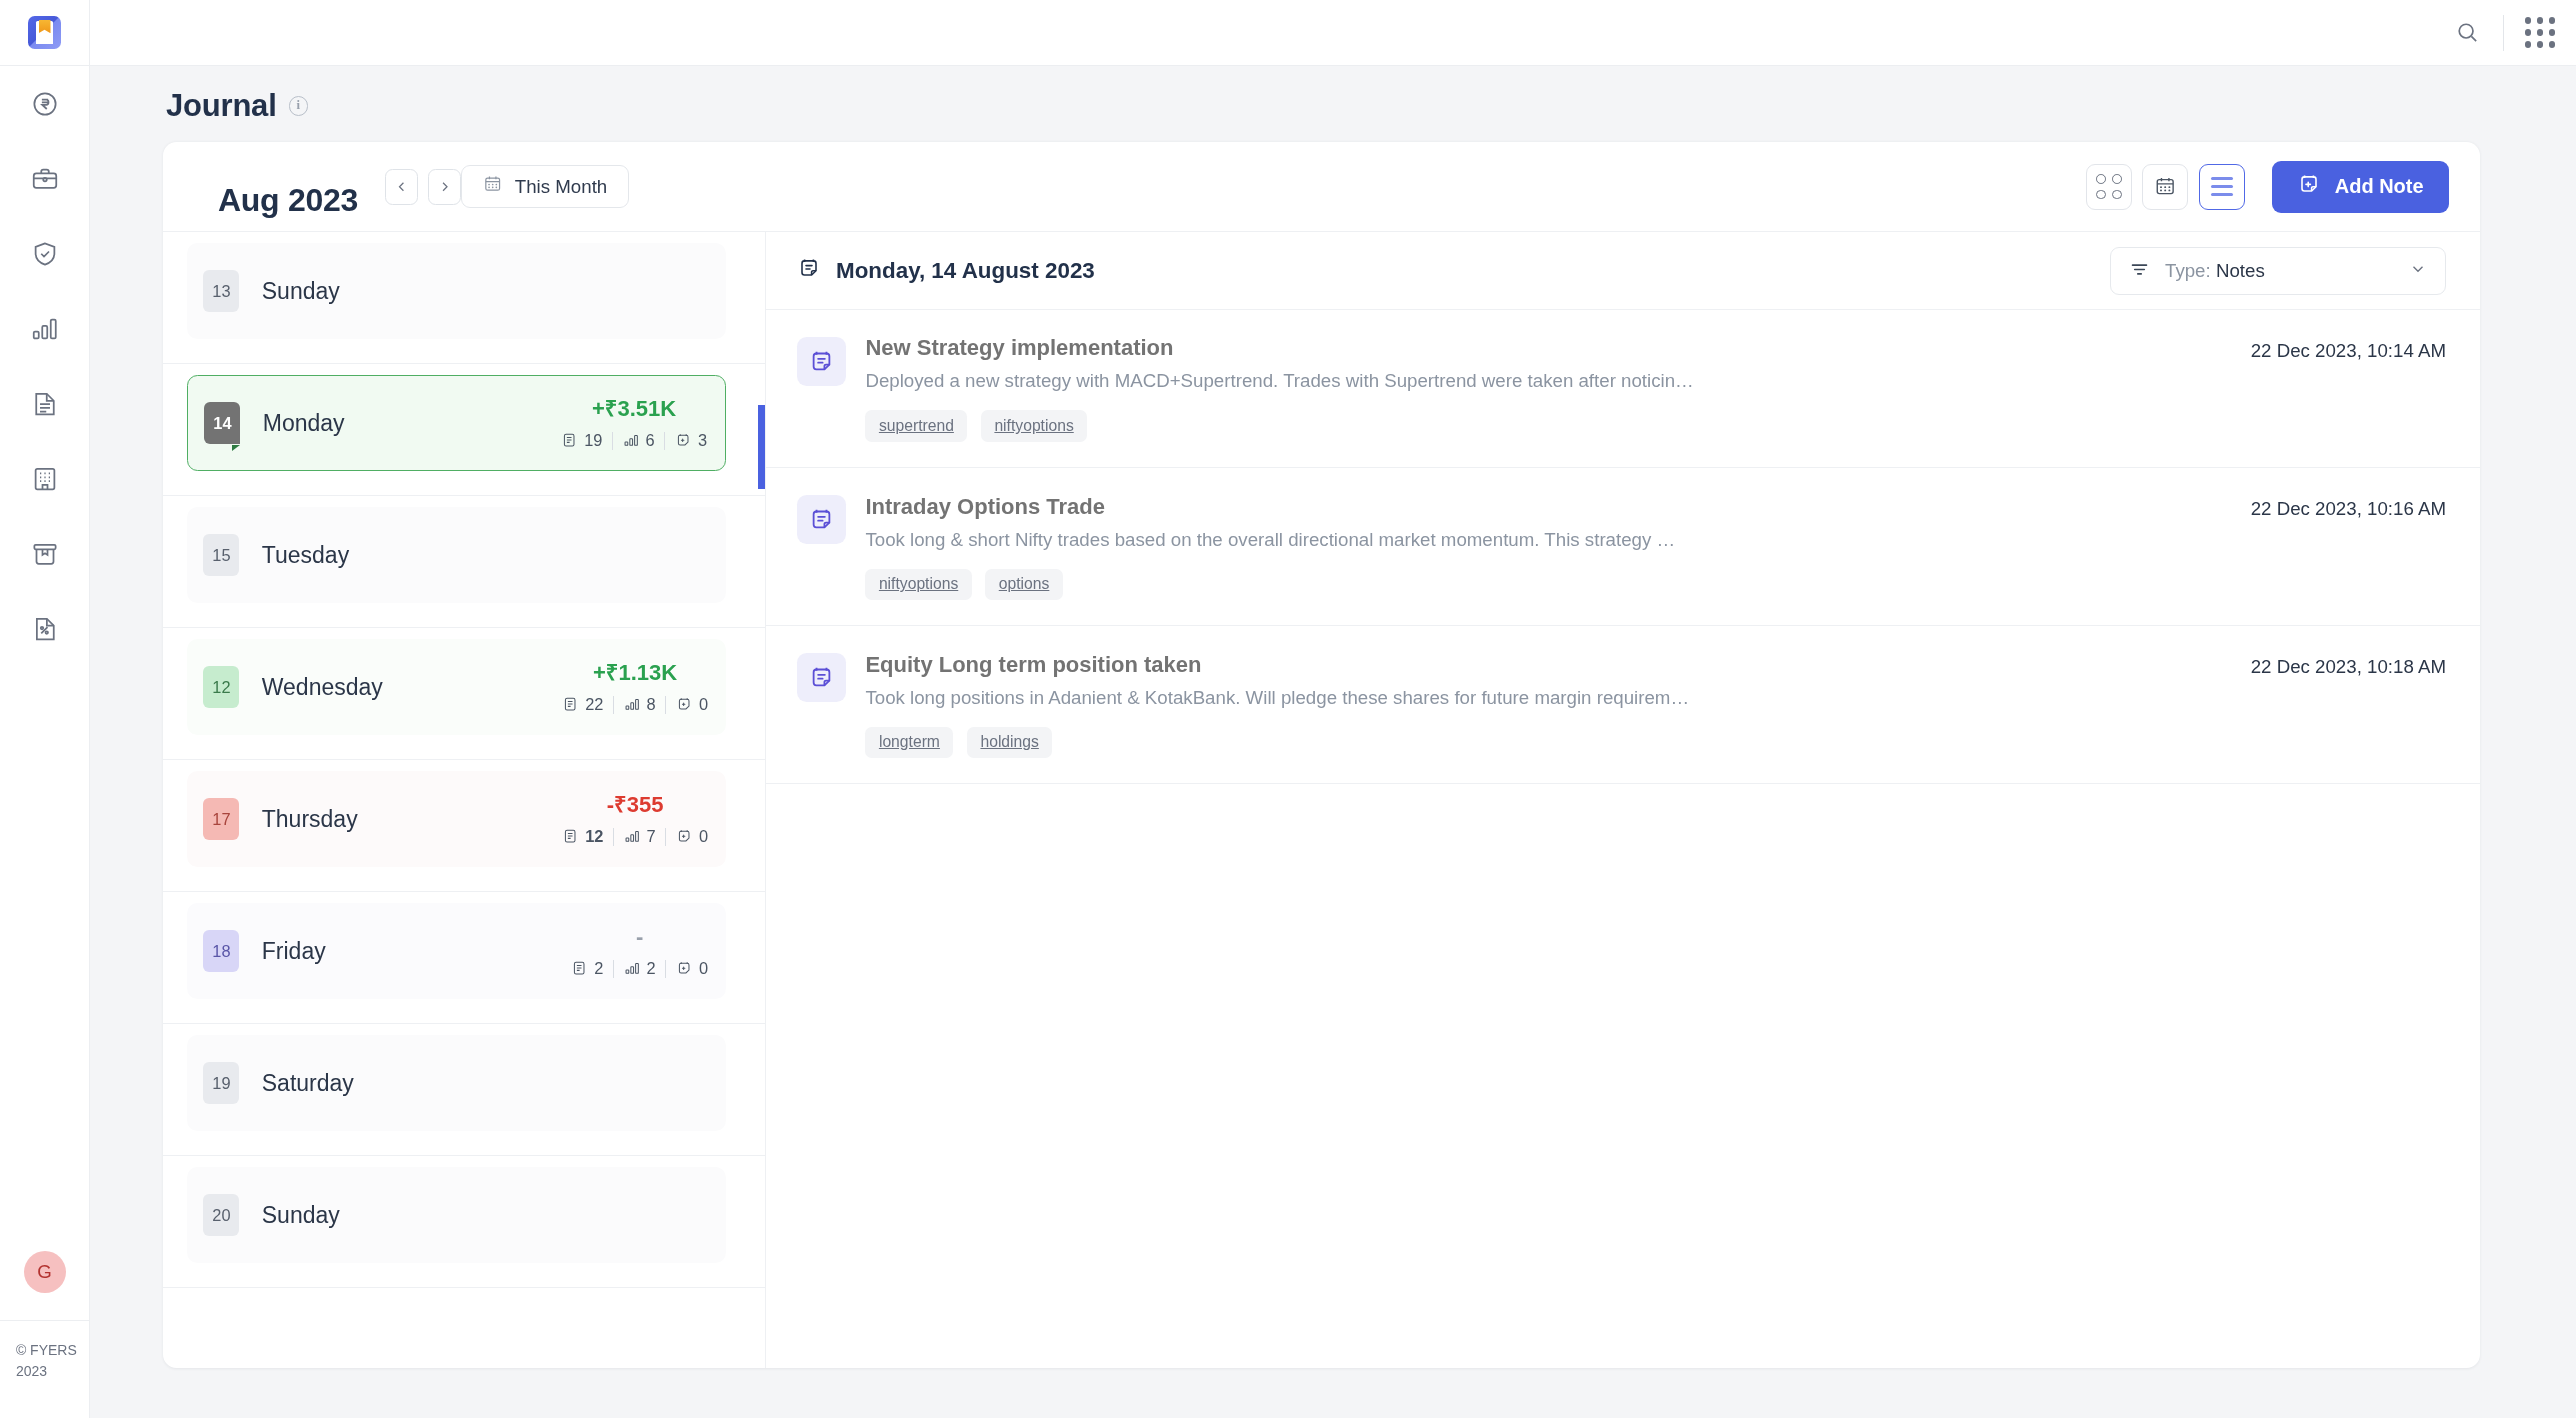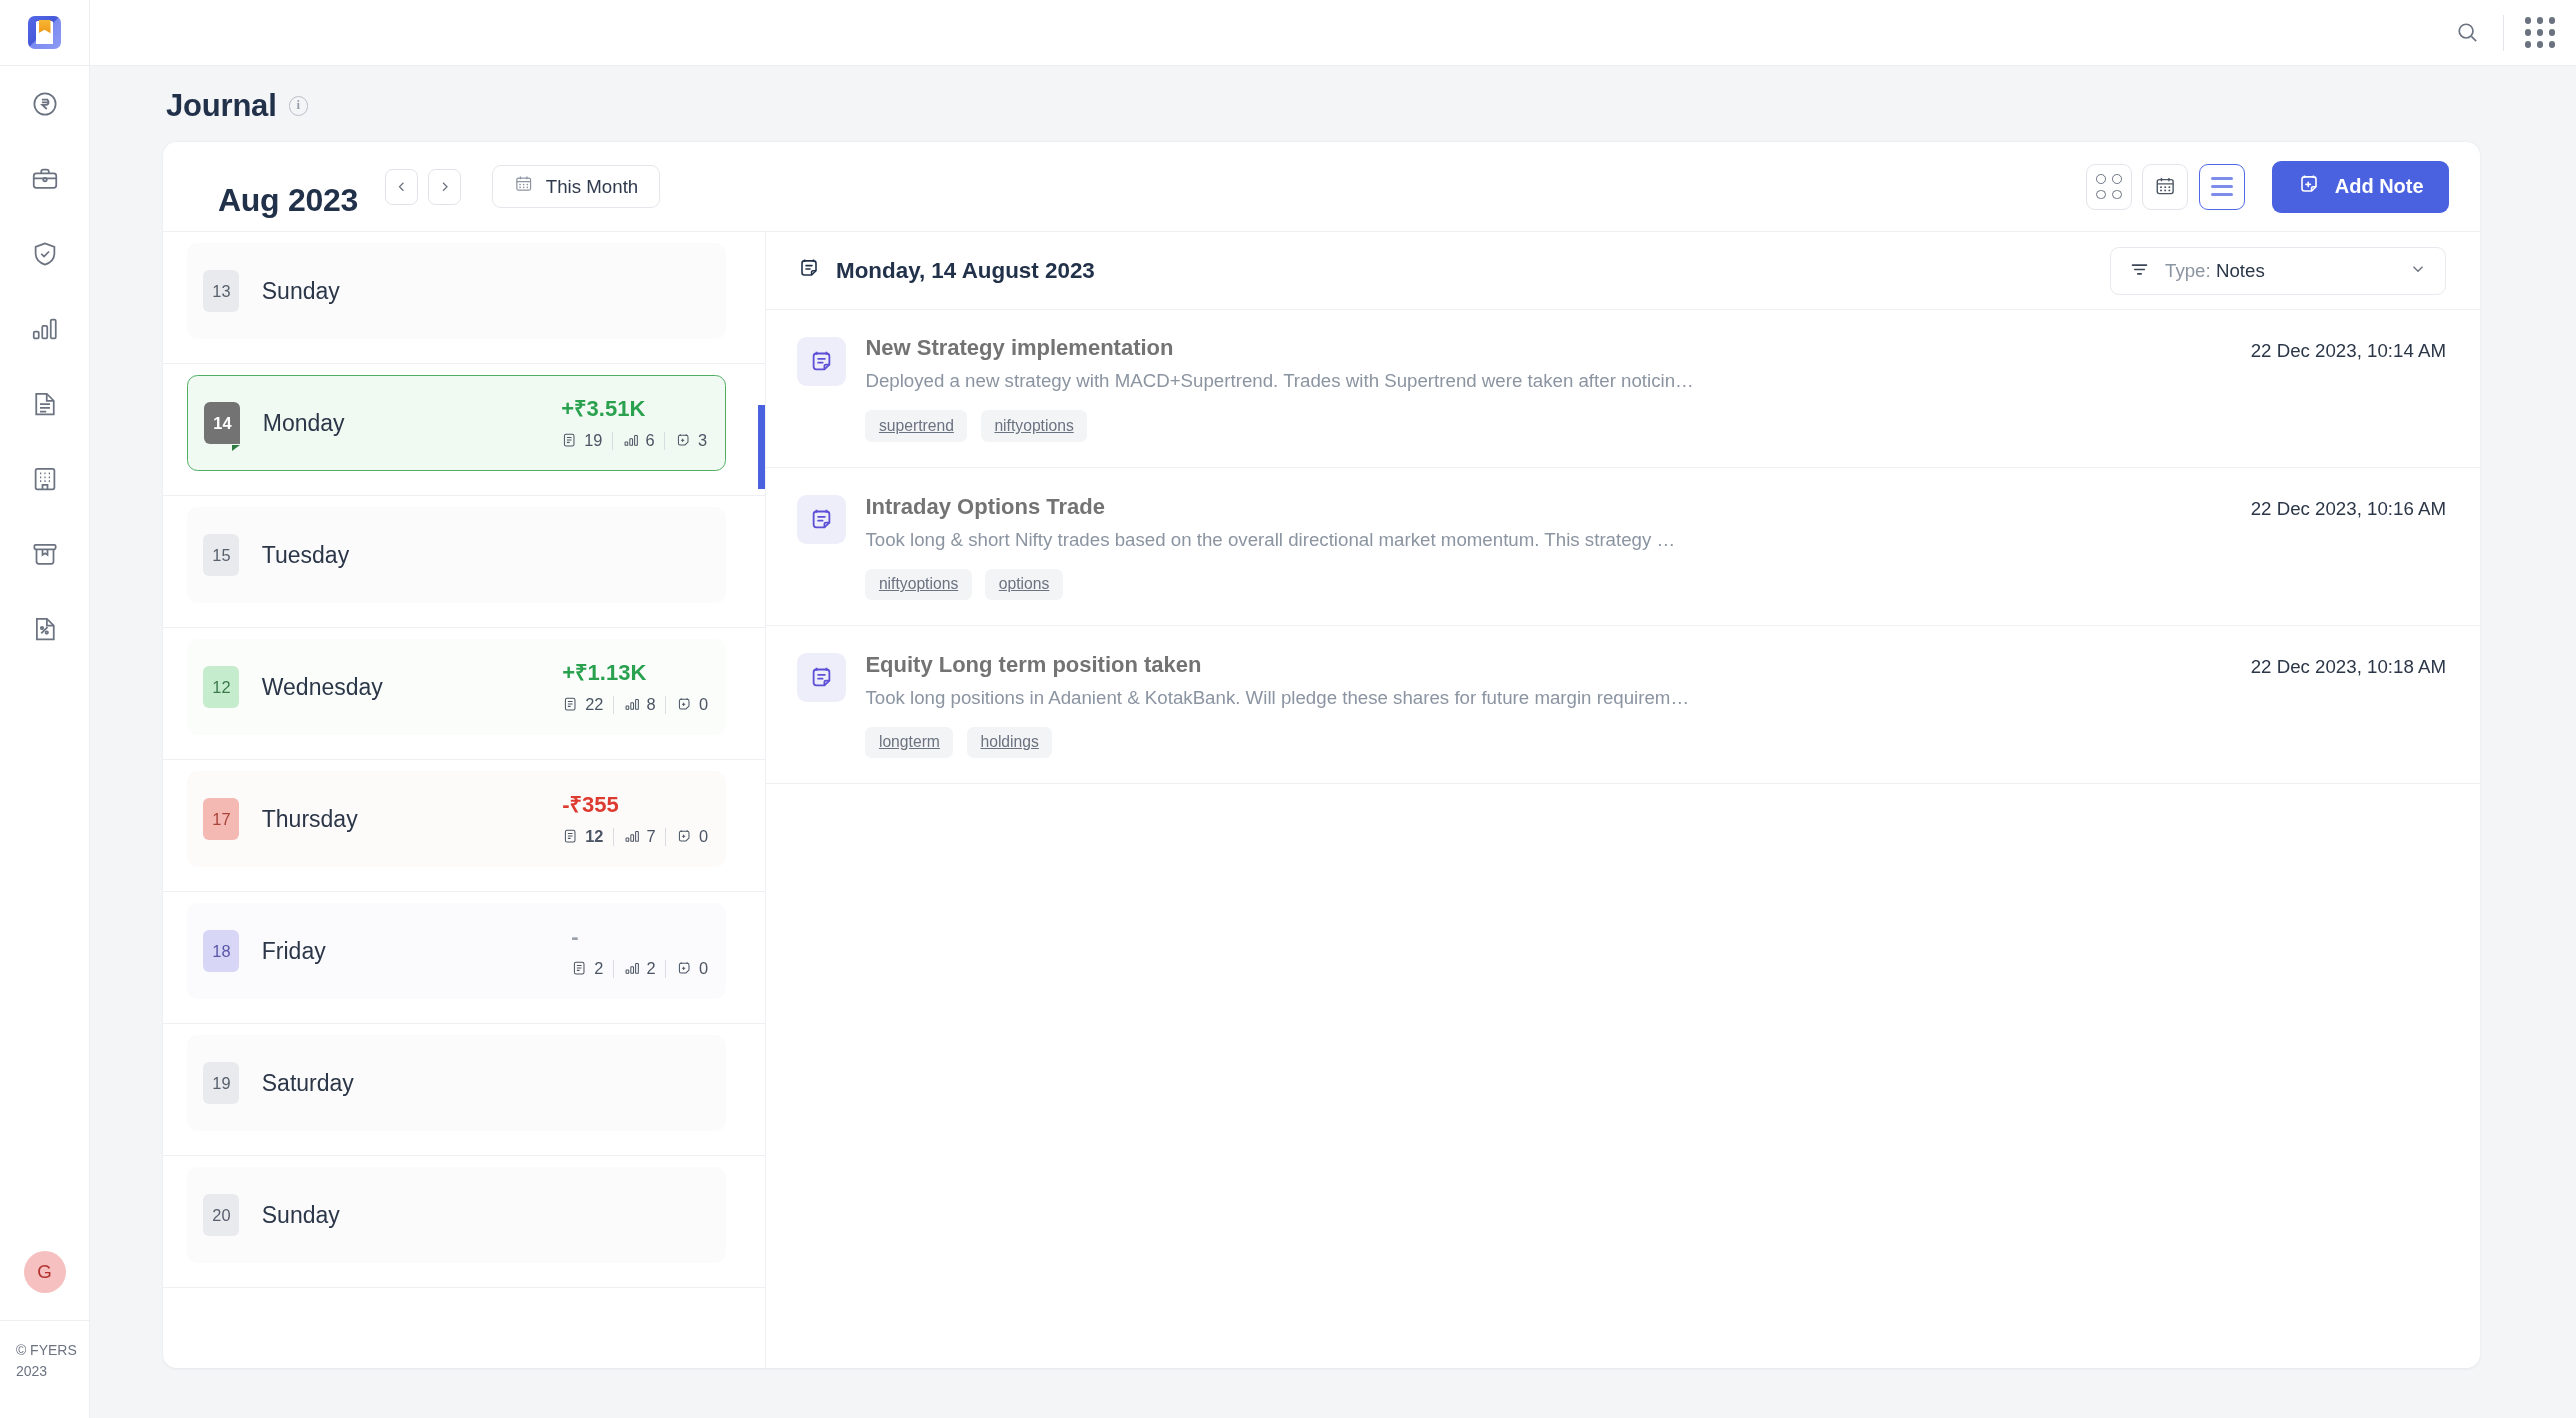--- a/index.html
+++ b/index.html
@@ -88,21 +88,21 @@
     border-bottom:0.7px solid #eef0f3;
   }
   .month-label { font-size:32px; font-weight:700; color:#22314a; letter-spacing:-0.3px;margin-top:28px; }
   .navbtns { display:flex; gap:10.5px; margin-left:27px; }
   .navbtn {
     width:33px; height:36px; border:0.7px solid #dfe3e8; border-radius:7.5px;
     background:#fff; display:flex; align-items:center; justify-content:center;
     color:#6b7280; cursor:pointer;
   }
   .this-month {
-    margin-left:31px; height:43px; border:0.7px solid #e4e7eb; border-radius:9px;
+    height:43px; border:0.7px solid #e4e7eb; border-radius:9px;
     background:#fff; display:flex; align-items:center; gap:12px; padding:0 21px;
     font-size:18.7px; color:#2f3a4d; cursor:pointer;
   }
   .head-spacer { flex:1; }
   .viewbtns { display:flex; gap:10.5px; }
   .viewbtn {
     width:46px; height:46px; border:0.7px solid #e2e5ea; border-radius:9px;
     background:#fff; display:flex; align-items:center; justify-content:center;
     cursor:pointer;
   }
@@ -130,21 +130,21 @@
   .day-inner {
     width:100%; height:96px; border-radius:10.5px; display:flex; align-items:center;
     padding:0 18px 0 16.4px;
   }
   .day-badge {
     width:36px; height:42px; border-radius:6px; flex:none;
     display:flex; align-items:center; justify-content:center;
     font-size:16.4px; color:#58606d; background:#e8eaee; position:relative;
   }
   .day-name { margin-left:22.4px; font-size:23px; color:#2b3648; }
-  .day-right { margin-left:auto; text-align:left; }
+  .day-right { margin-left:auto; text-align:center; }
   .day-pnl { font-size:22px; font-weight:600; line-height:1.2; }
   .day-pnl.pos { color:#2aa14f; }
   .day-pnl.neg { color:#dd3b30; }
   .day-pnl.flat { color:#99a0ab; }
   .day-stats {
     margin-top:9px; display:flex; align-items:center; gap:9.7px;
     font-size:16.4px; color:#4b5563;
   }
   .stat { display:flex; align-items:center; gap:6.7px; }
   .vbar { width:0.7px; height:18px; background:#d9dde3; }

